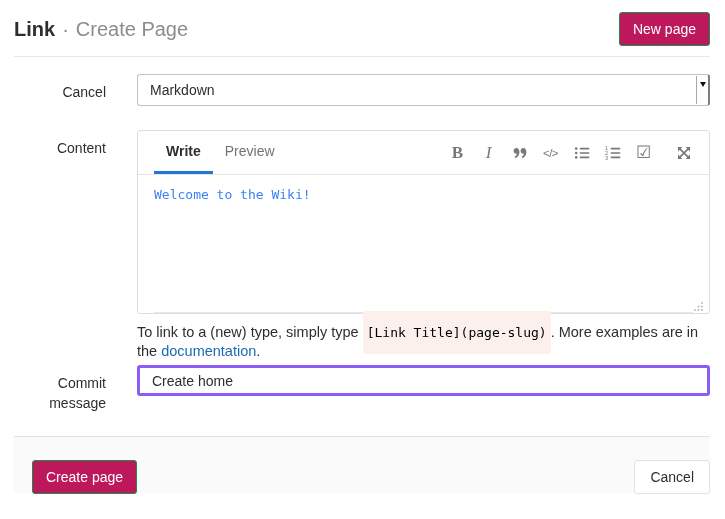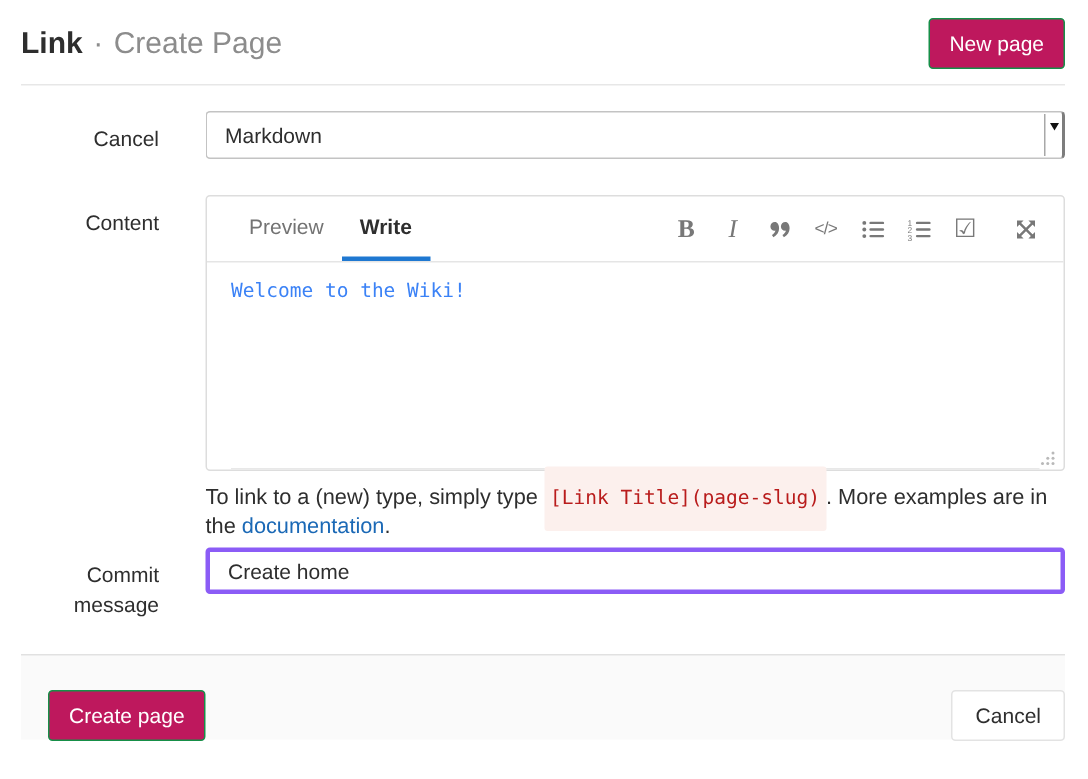--- a/index.html
+++ b/index.html
@@ -57,21 +57,21 @@
   .grip { position:absolute; right:5px; bottom:3px; width:11px; height:11px; cursor:nwse-resize; }
   .editor-divider { border-top:1px solid #e8e8e8; margin:0 16px; }
   .editor-footer { height:40px; display:flex; align-items:center; justify-content:space-between;
     padding:0 16px; font-size:14px; color:#737373; }
   .md-link, .doc-link { color:#1b69b6; text-decoration:none; cursor:pointer; }
   .attach { display:flex; align-items:center; gap:7px; cursor:pointer; color:#737373; }
   .attach svg { width:16px; height:16px; }
 
   
   .hint { margin-top:9px; font-size:14.5px; line-height:19px; color:#2e2e2e; }
-  .hint code { font:13px "DejaVu Sans Mono", monospace; color:#b91c1c; background:#fcf0ed;
+  .hint code { font:13px "DejaVu Sans Mono", monospace; color:#000000; background:#fcf0ed;
     padding:14px 4px; border-radius:2px;text-align:right; }
 
   
   .tinput { width:100%; height:31px; border:3px solid #8b5cf6; border-radius:3px; outline:none;
     padding:0 12px; font-family:inherit; font-size:14px; color:#2e2e2e; }
 
   
   .footer-actions { margin-top:23px; height:57px; background:#fafafa; border-top:1px solid #e1e1e1;
     padding-top:23px; display:flex; align-items:flex-start; justify-content:space-between; }
   .footer-actions .btn-green { margin-left:18px; }
@@ -97,22 +97,22 @@
         </span>
     </div>
   </div>
 
   <div class="row row-content">
     <label class="flabel">Content</label>
     <div>
 
       <div class="editor">
         <div class="toolbar">
+          <span class="tab active">Write</span>
           <span class="tab">Preview</span>
-          <span class="tab active">Write</span>
           <div class="tools">
             <span class="tool tool-bold">B</span>
             <span class="tool tool-italic">I</span>
             <span class="tool">
               <svg viewBox="0 0 16 16" fill="currentColor" aria-hidden="true">
                 <path d="M4.6 3C2.9 3 1.6 4.3 1.6 6c0 1.6 1.2 2.8 2.8 2.8.2 0 .4 0 .6-.1C4.6 10 3.8 11 2.6 11.7l1 1.5C6 11.9 7.4 9.7 7.4 7.2 7.4 4.7 6.2 3 4.6 3z"></path>
                 <path d="M11.6 3C9.9 3 8.6 4.3 8.6 6c0 1.6 1.2 2.8 2.8 2.8.2 0 .4 0 .6-.1-.4 1.3-1.2 2.3-2.4 3l1 1.5c2.4-1.3 3.8-3.5 3.8-6C14.4 4.7 13.2 3 11.6 3z"></path>
               </svg>
             </span>
             <span class="tool tool-code">&lt;/&gt;</span>

